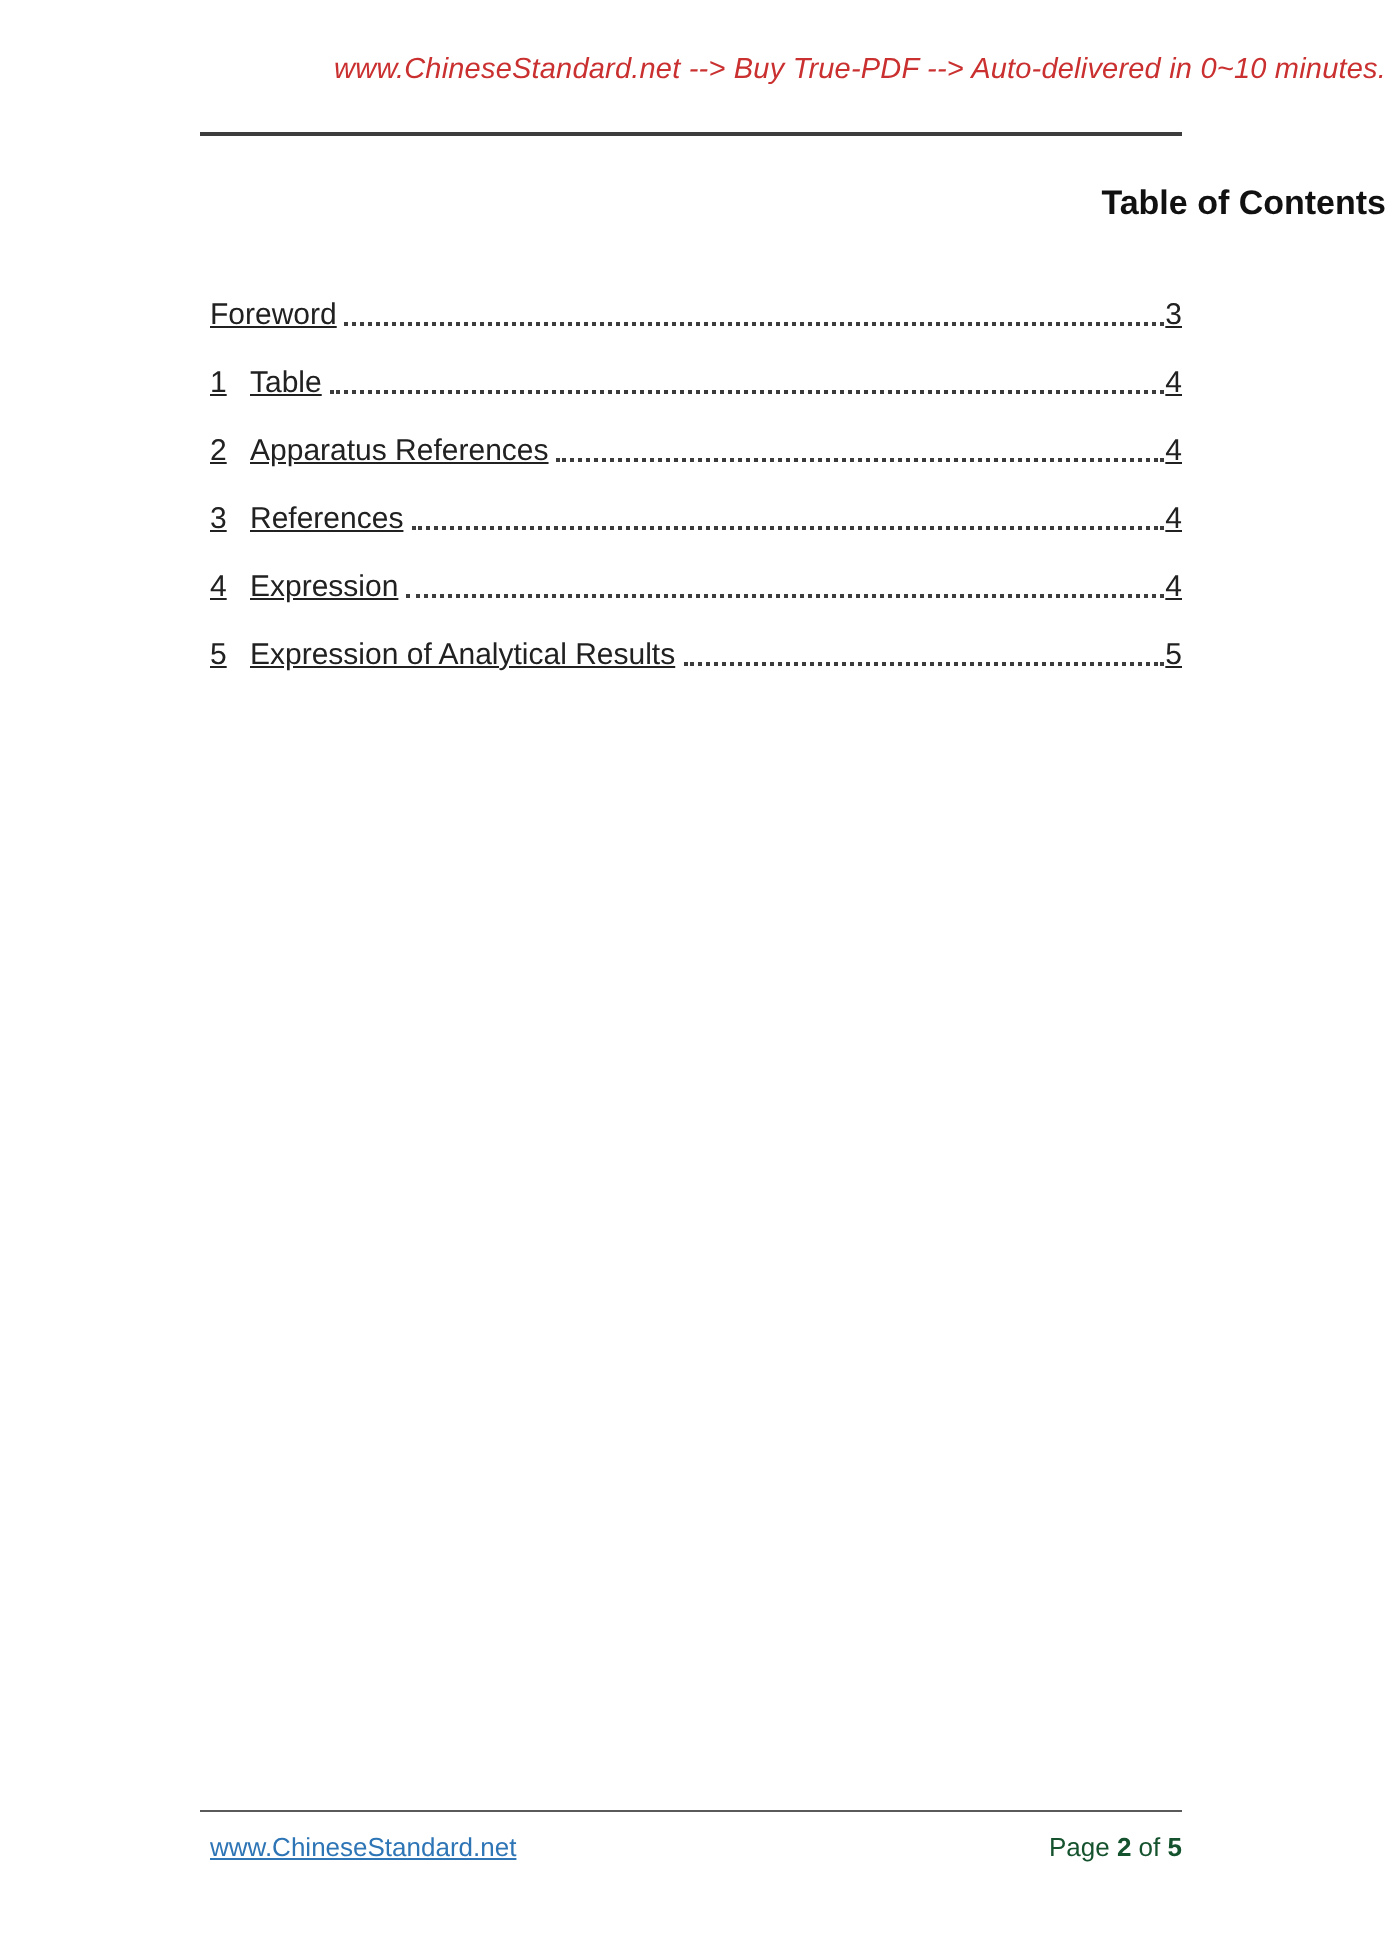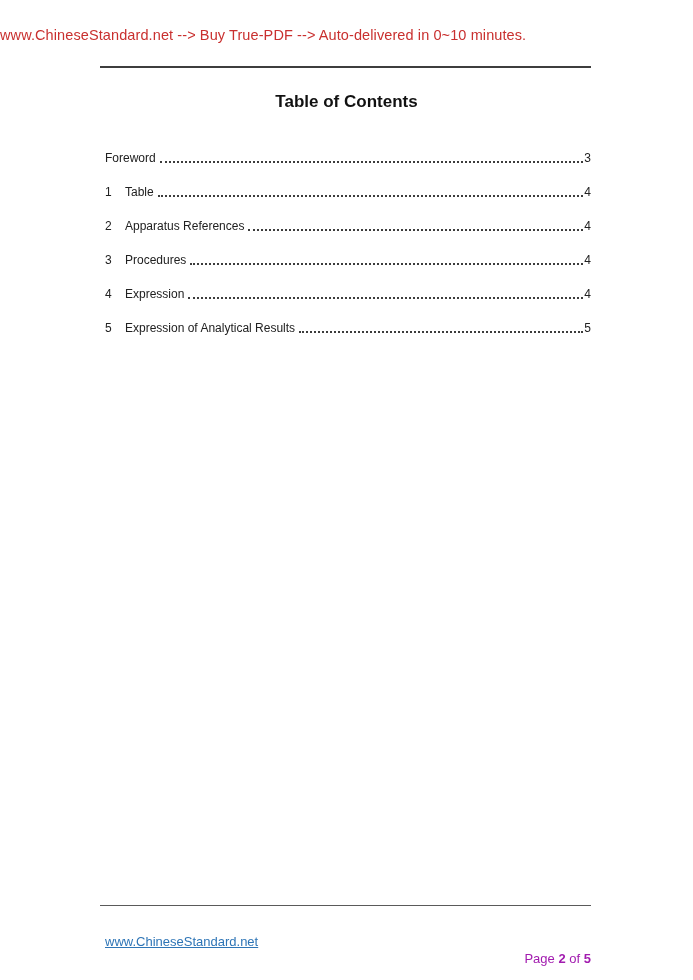--- a/index.html
+++ b/index.html
@@ -15,24 +15,25 @@
     font-family: "Liberation Sans", "DejaVu Sans", sans-serif;
     color: #212121;
     overflow: hidden;
   }
   
   .promo {
     position: absolute;
     top: 27px;
     left: 0;
     width: 100%;
-    text-align: left;
+    text-align: right;
     font-size: 14.5px;
     color: #c9302f;
     letter-spacing: 0.1px;
+    font-style: italic;
   }
   .std-code {
     position: absolute;
     top: 50px;
     left: 0;
     width: 100%;
     text-align: center;
     font-size: 12.5px;
     color: #2e75b6;
   }
@@ -43,41 +44,42 @@
     width: 491px;
     border-top: 2px solid #3d3d3d;
   }
   
   .doc-title {
     position: absolute;
     top: 92px;
     left: 0;
     width: 100%;
     margin: 0;
-    text-align: center;
+    text-align: right;
     font-size: 17px;
     font-weight: bold;
     color: #111111;
   }
   
   .toc {
     position: absolute;
     top: 151px;
     left: 105px;
     right: 102px;
   }
   .toc-row {
     display: flex;
     align-items: center;
-    font-size: 12px;
+    font-size: 15px;
     line-height: 14px;
     height: 14px;
     margin-bottom: 20px;
     color: #212121;
     cursor: pointer;
+    text-decoration: underline;
   }
   .toc-num {
     display: inline-block;
     width: 20px;
     flex: 0 0 20px;
   }
   .toc-num:empty {
     display: none;
   }
   .toc-label {
@@ -111,22 +113,21 @@
     justify-content: space-between;
     align-items: center;
     font-size: 13px;
   }
   .footer-link {
     color: #2e75b6;
     text-decoration: underline;
     cursor: pointer;
   }
   .page-indicator {
-    color: #a21caf;
-    margin-top: 35px;
+    color: #14532d;
   }
   .page-indicator b {
     font-weight: bold;
   }
 </style>
 </head>
 <body>
 
 <div class="page">
 
@@ -150,21 +151,21 @@
         <span class="toc-page">4</span>
       </div>
       <div class="toc-row">
         <span class="toc-num">2</span>
         <span class="toc-label">Apparatus References</span>
         <span class="toc-dots"></span>
         <span class="toc-page">4</span>
       </div>
       <div class="toc-row">
         <span class="toc-num">3</span>
-        <span class="toc-label">Procedures</span>
+        <span class="toc-label">References</span>
         <span class="toc-dots"></span>
         <span class="toc-page">4</span>
       </div>
       <div class="toc-row">
         <span class="toc-num">4</span>
         <span class="toc-label">Expression</span>
         <span class="toc-dots"></span>
         <span class="toc-page">4</span>
       </div>
       <div class="toc-row">

